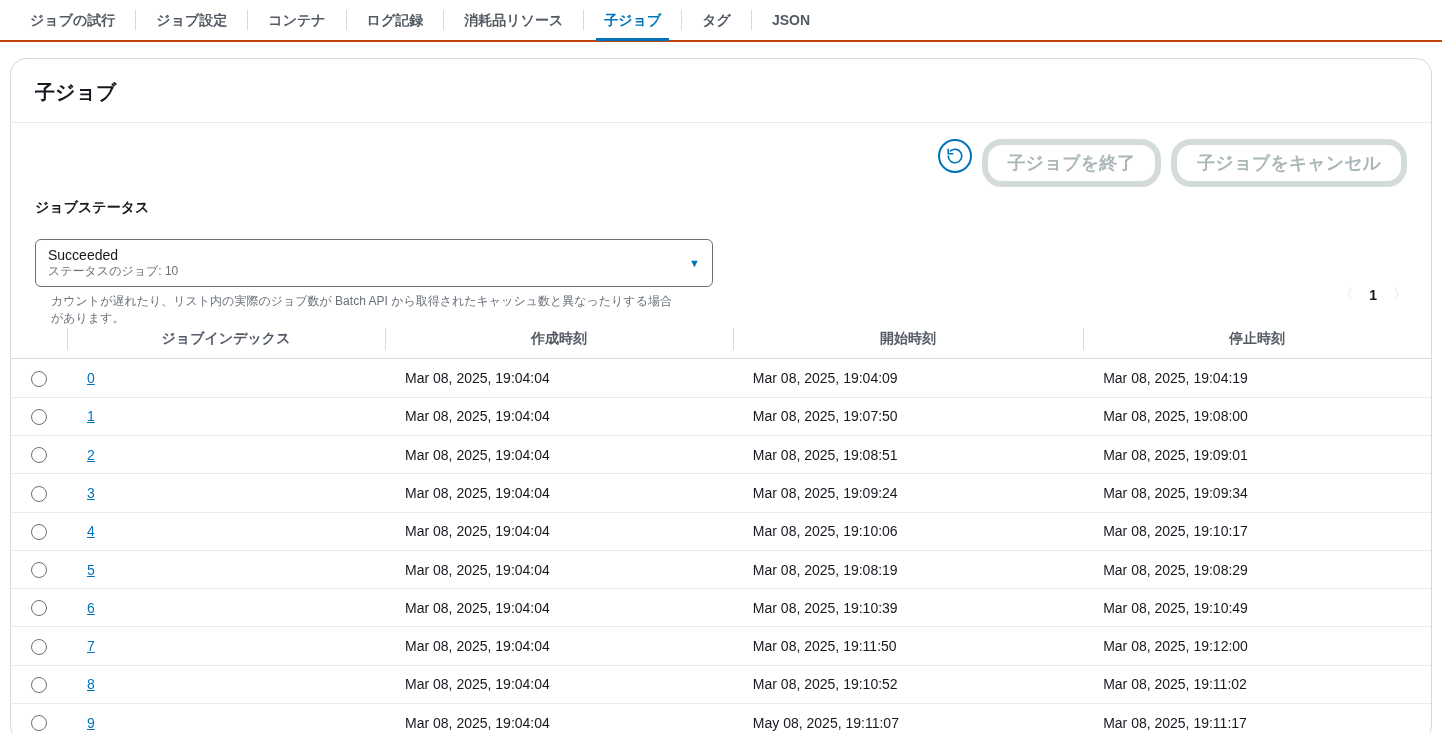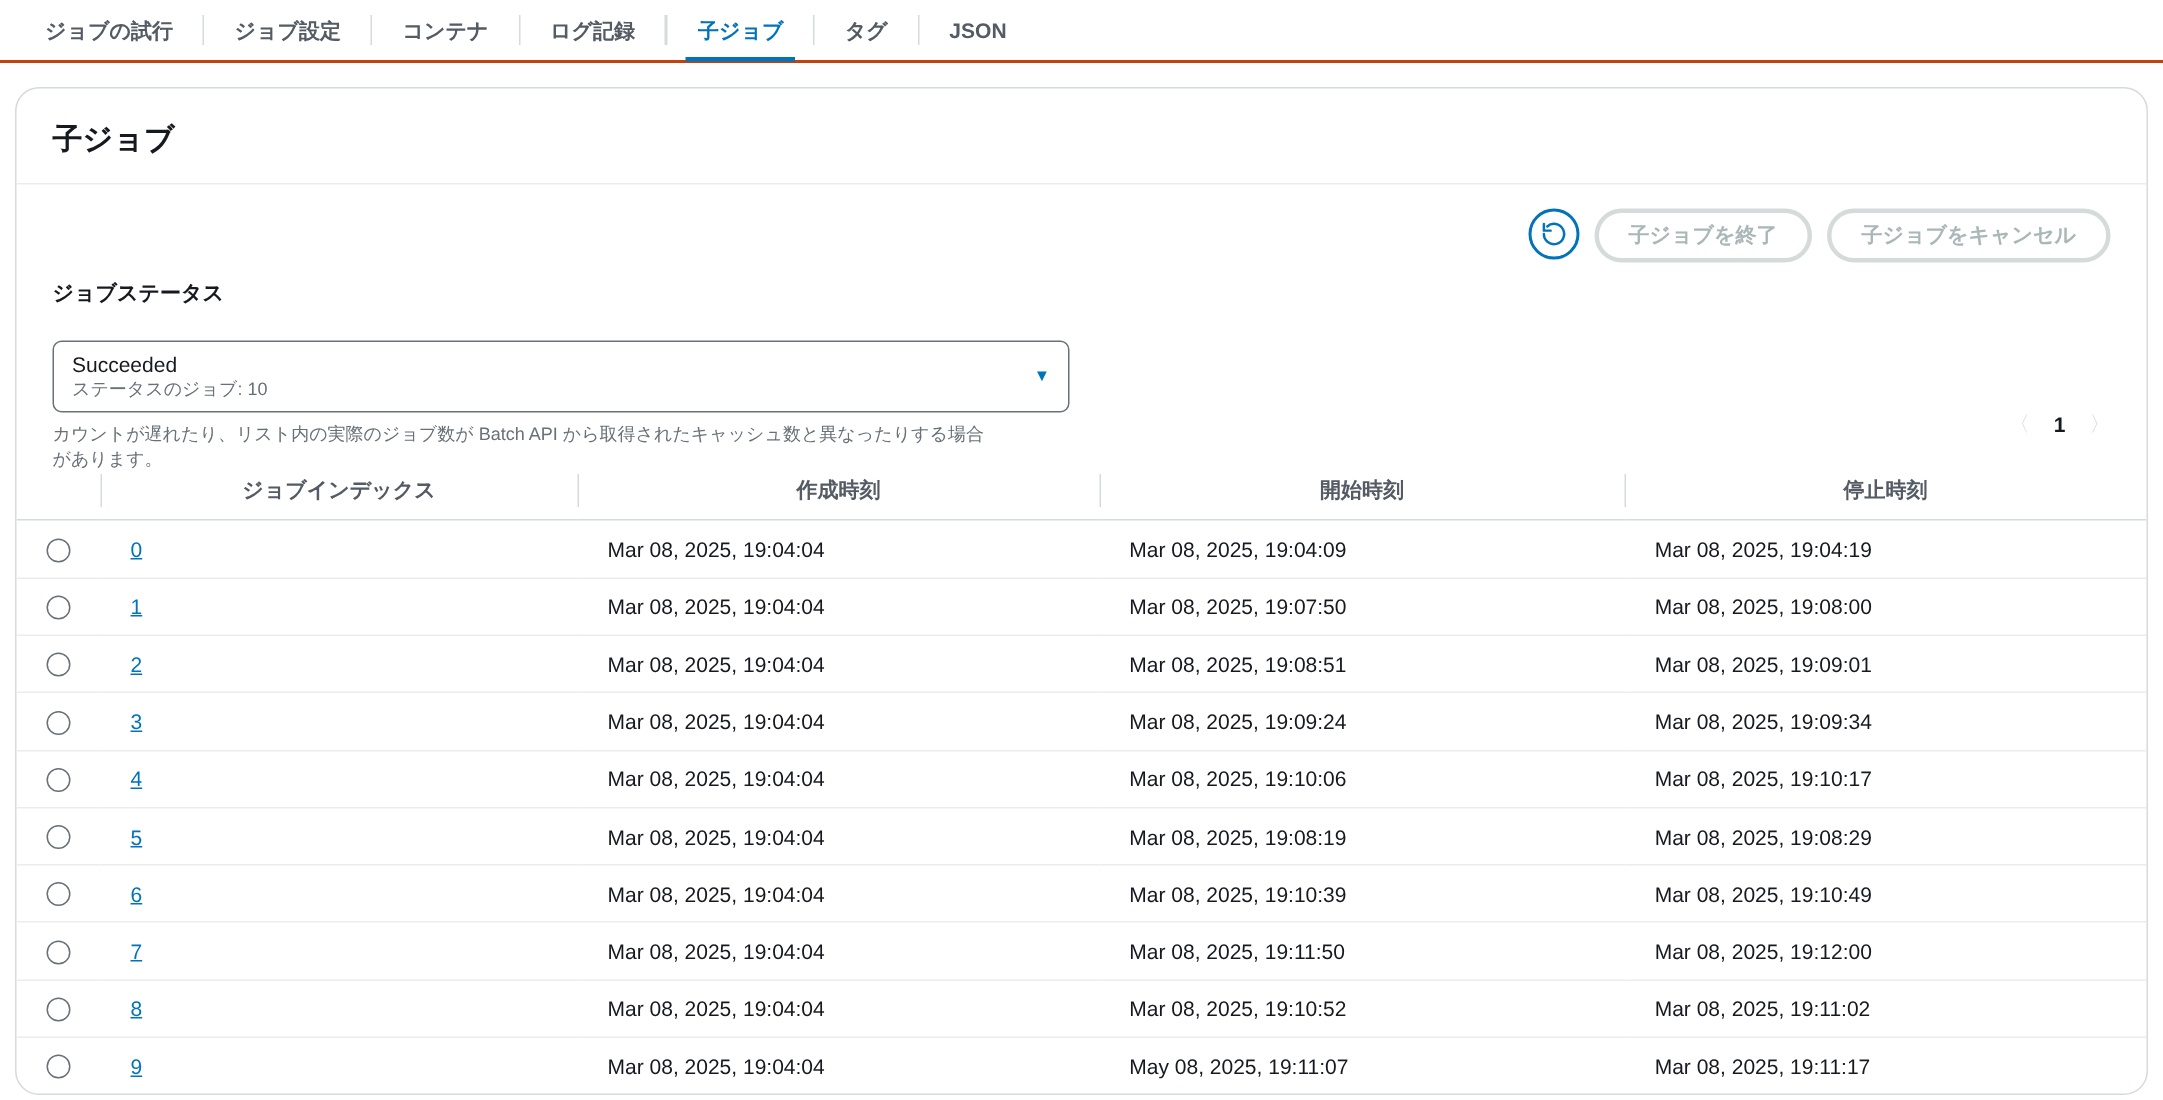--- a/index.html
+++ b/index.html
@@ -65,26 +65,26 @@
     border: 2px solid #0073bb;
     border-radius: 50%;
     display: flex;
     align-items: center;
     justify-content: center;
     cursor: pointer;
     background: #fff;
   }
   .btn {
     padding: 6px 20px;
-    border: 3px solid #22c55e;
+    border: 6px solid #22c55e;
     border-radius: 20px;
     background: #fff;
     color: #545b64;
     font-weight: 700;
-    font-size: 14px;
+    font-size: 18px;
     cursor: pointer;
   }
   .btn.disabled {
     color: #aab7b8;
     border-color: #d5dbdb;
     cursor: default;
   }
   .filter-block {
     padding: 12px 24px 0;
   }
@@ -107,20 +107,21 @@
   .select-text { line-height: 1.3; }
   .select-main { font-size: 14px; color: #16191f; }
   .select-sub { font-size: 12px; color: #687078; }
   .select-caret { color: #0073bb; font-size: 11px; }
   .hint {
     font-size: 12px;
     color: #687078;
     max-width: 630px;
     margin-top: 6px;
     line-height: 1.4;
+    margin-left: 16px;
   }
   .pager {
     display: flex;
     align-items: center;
     justify-content: flex-end;
     gap: 16px;
     padding: 0 24px;
     margin-top: -40px;
     margin-bottom: 16px;
     color: #687078;
@@ -178,20 +179,21 @@
 
 <div class="tabs" id="tabs-bar">
     <div class="tab">ジョブの試行</div>
     <div class="tab-sep"></div>
     <div class="tab">ジョブ設定</div>
     <div class="tab-sep"></div>
     <div class="tab">コンテナ</div>
     <div class="tab-sep"></div>
     <div class="tab">ログ記録</div>
     <div class="tab-sep"></div>
+    <div class="tab">消耗品リソース</div>
     <div class="tab-sep"></div>
     <div class="tab active">子ジョブ</div>
     <div class="tab-sep"></div>
     <div class="tab">タグ</div>
     <div class="tab-sep"></div>
     <div class="tab">JSON</div>
   </div>
 
 <div class="panel">
   <div class="panel-title">子ジョブ</div>

